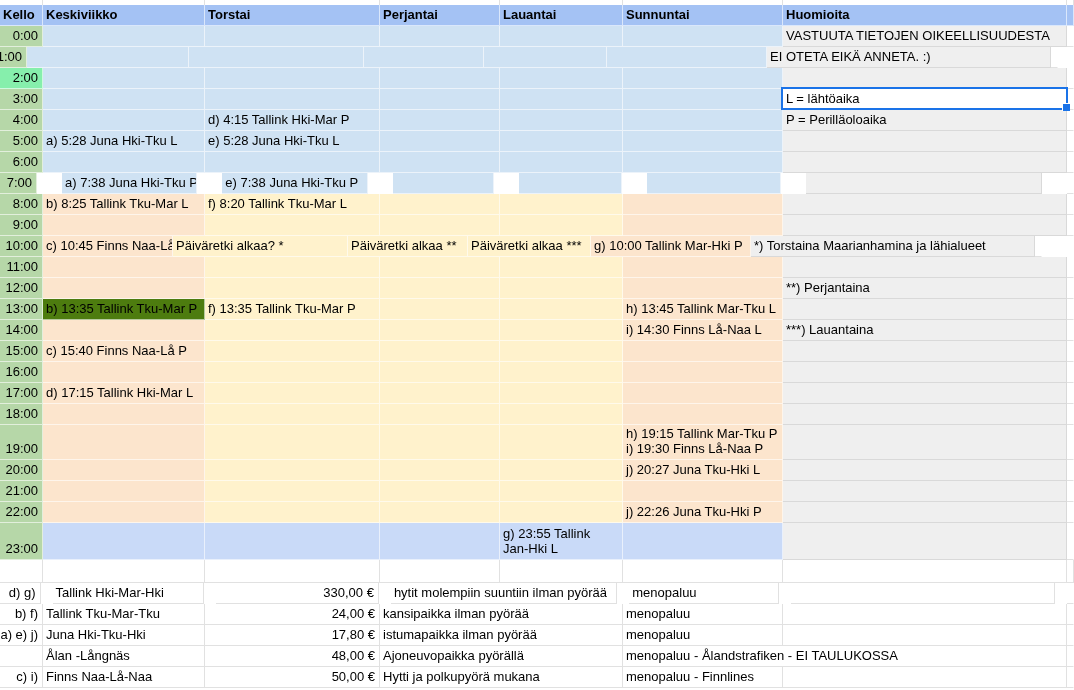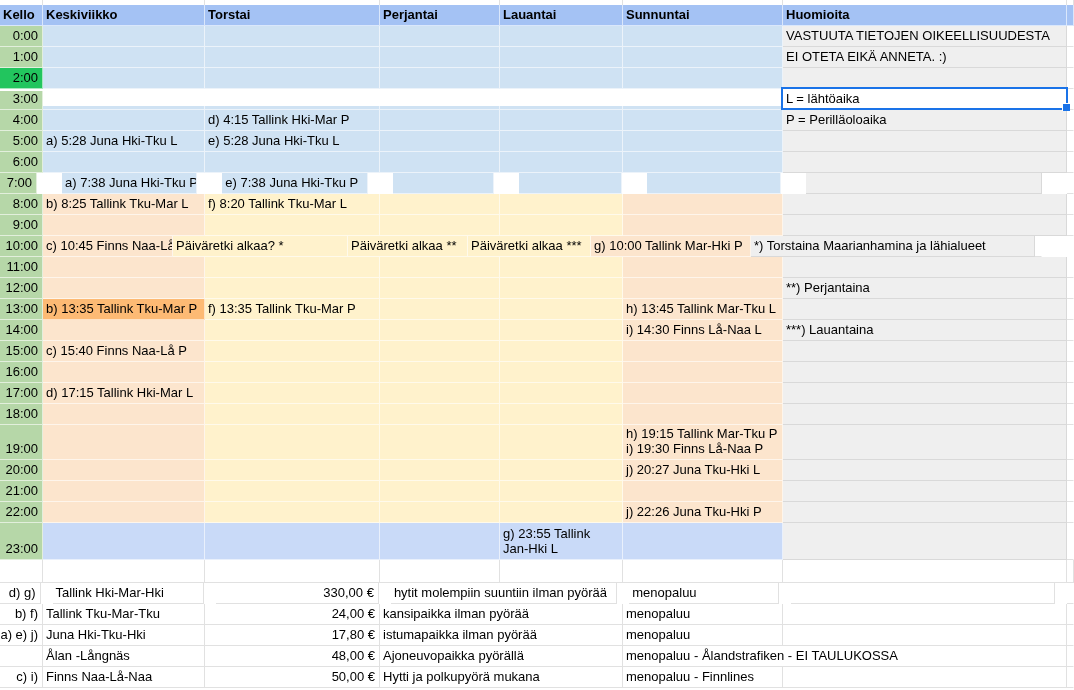--- a/index.html
+++ b/index.html
@@ -65,40 +65,40 @@
         <div class="cell colored time" style="width: 43px; background: rgb(182, 215, 168);">0:00</div>
         <div class="cell colored" style="width: 162px; background: rgb(207, 226, 243);"></div>
         <div class="cell colored" style="width: 175px; background: rgb(207, 226, 243);"></div>
         <div class="cell colored" style="width: 120px; background: rgb(207, 226, 243);"></div>
         <div class="cell colored" style="width: 123px; background: rgb(207, 226, 243);"></div>
         <div class="cell colored" style="width: 160px; background: rgb(207, 226, 243);"></div>
         <div class="cell grayc" style="width: 284px; background: rgb(239, 239, 239);">VASTUUTA TIETOJEN OIKEELLISUUDESTA</div>
         <div class="cell nob" style="width: 7px;"></div>
       </div>
       <div class="row" style="height: 21px;">
-        <div class="cell colored time" style="width: 43px; background: rgb(182, 215, 168);">1:00</div>
+        <div class="cell colored time" style="width: 27px; background: rgb(182, 215, 168);">1:00</div>
         <div class="cell colored" style="width: 162px; background: rgb(207, 226, 243);"></div>
         <div class="cell colored" style="width: 175px; background: rgb(207, 226, 243);"></div>
         <div class="cell colored" style="width: 120px; background: rgb(207, 226, 243);"></div>
         <div class="cell colored" style="width: 123px; background: rgb(207, 226, 243);"></div>
         <div class="cell colored" style="width: 160px; background: rgb(207, 226, 243);"></div>
         <div class="cell grayc" style="width: 284px; background: rgb(239, 239, 239);">EI OTETA EIKÄ ANNETA. :)</div>
         <div class="cell nob" style="width: 7px;"></div>
       </div>
       <div class="row" style="height: 21px;">
-        <div class="cell colored time" style="width: 43px; background: #22c55e;">2:00</div>
-        <div class="cell colored" style="width: 162px; background: rgb(207, 226, 243);"></div>
-        <div class="cell colored" style="width: 175px; background: rgb(207, 226, 243);"></div>
-        <div class="cell colored" style="width: 120px; background: rgb(207, 226, 243);"></div>
-        <div class="cell colored" style="width: 123px; background: rgb(207, 226, 243);"></div>
-        <div class="cell colored" style="width: 160px; background: rgb(207, 226, 243);"></div>
-        <div class="cell grayc" style="width: 284px; background: rgb(239, 239, 239);"></div>
-        <div class="cell nob" style="width: 7px;"></div>
-      </div>
-      <div class="row" style="height: 21px; align-items: flex-end;">
+        <div class="cell colored time" style="width: 43px; background: #86efac;">2:00</div>
+        <div class="cell colored" style="width: 162px; background: rgb(207, 226, 243);"></div>
+        <div class="cell colored" style="width: 175px; background: rgb(207, 226, 243);"></div>
+        <div class="cell colored" style="width: 120px; background: rgb(207, 226, 243);"></div>
+        <div class="cell colored" style="width: 123px; background: rgb(207, 226, 243);"></div>
+        <div class="cell colored" style="width: 160px; background: rgb(207, 226, 243);"></div>
+        <div class="cell grayc" style="width: 284px; background: rgb(239, 239, 239);"></div>
+        <div class="cell nob" style="width: 7px;"></div>
+      </div>
+      <div class="row" style="height: 21px;">
         <div class="cell colored time" style="width: 43px; background: rgb(182, 215, 168);">3:00</div>
         <div class="cell colored" style="width: 162px; background: rgb(207, 226, 243);"></div>
         <div class="cell colored" style="width: 175px; background: rgb(207, 226, 243);"></div>
         <div class="cell colored" style="width: 120px; background: rgb(207, 226, 243);"></div>
         <div class="cell colored" style="width: 123px; background: rgb(207, 226, 243);"></div>
         <div class="cell colored" style="width: 160px; background: rgb(207, 226, 243);"></div>
         <div class="cell grayc" style="width: 284px; background: rgb(255, 255, 255);">L = lähtöaika</div>
         <div class="cell nob" style="width: 7px;"></div>
       </div>
       <div class="row" style="height: 21px;">
@@ -186,21 +186,21 @@
         <div class="cell colored" style="width: 162px; background: rgb(252, 229, 205);"></div>
         <div class="cell colored" style="width: 175px; background: rgb(255, 242, 204);"></div>
         <div class="cell colored" style="width: 120px; background: rgb(255, 242, 204);"></div>
         <div class="cell colored" style="width: 123px; background: rgb(255, 242, 204);"></div>
         <div class="cell colored" style="width: 160px; background: rgb(252, 229, 205);"></div>
         <div class="cell grayc" style="width: 284px; background: rgb(239, 239, 239);">**) Perjantaina</div>
         <div class="cell nob" style="width: 7px;"></div>
       </div>
       <div class="row" style="height: 21px;">
         <div class="cell colored time" style="width: 43px; background: rgb(182, 215, 168);">13:00</div>
-        <div class="cell colored" style="width: 162px; background: #fdba74;">b) 13:35 Tallink Tku-Mar P</div>
+        <div class="cell colored" style="width: 162px; background: #4d7c0f;">b) 13:35 Tallink Tku-Mar P</div>
         <div class="cell colored" style="width: 175px; background: rgb(255, 242, 204);">f) 13:35 Tallink Tku-Mar P</div>
         <div class="cell colored" style="width: 120px; background: rgb(255, 242, 204);"></div>
         <div class="cell colored" style="width: 123px; background: rgb(255, 242, 204);"></div>
         <div class="cell colored" style="width: 160px; background: rgb(252, 229, 205);">h) 13:45 Tallink Mar-Tku L</div>
         <div class="cell grayc" style="width: 284px; background: rgb(239, 239, 239);"></div>
         <div class="cell nob" style="width: 7px;"></div>
       </div>
       <div class="row" style="height: 21px;">
         <div class="cell colored time" style="width: 43px; background: rgb(182, 215, 168);">14:00</div>
         <div class="cell colored" style="width: 162px; background: rgb(252, 229, 205);"></div>

